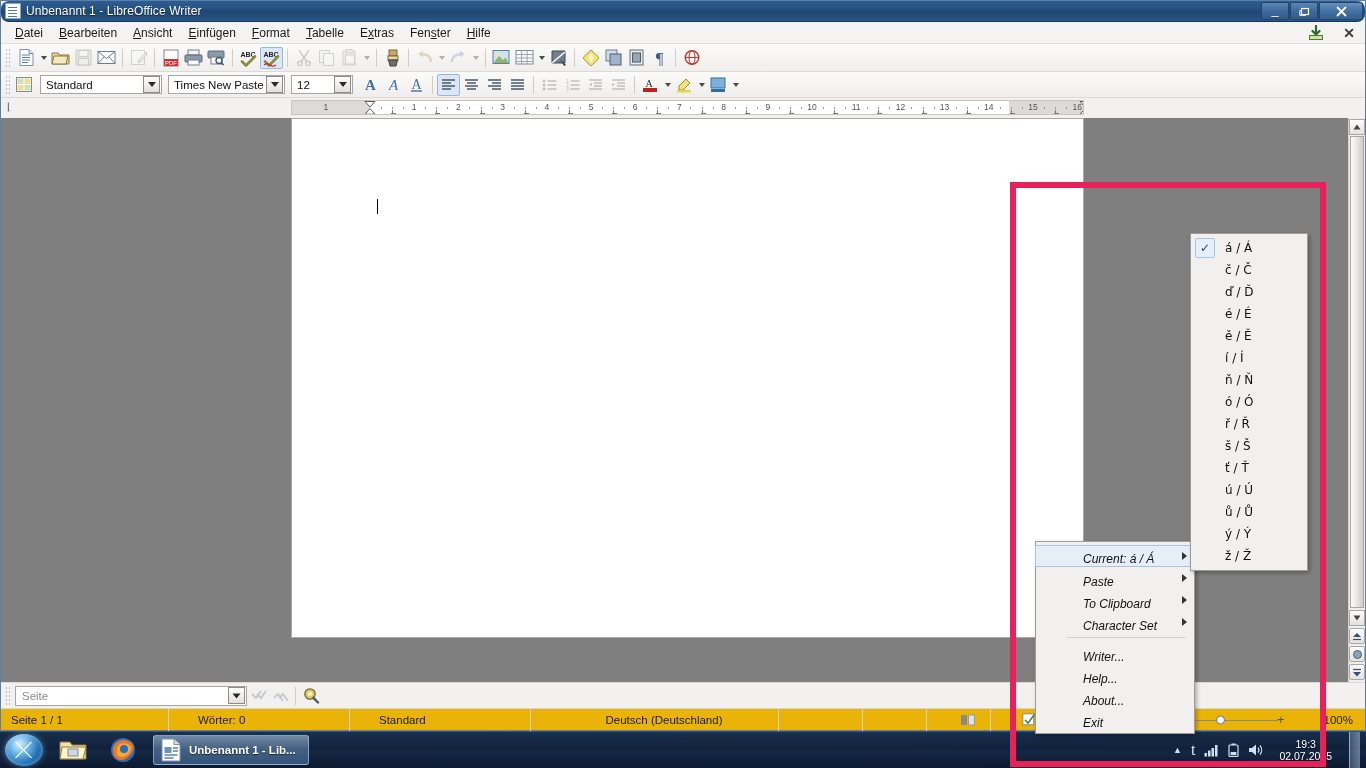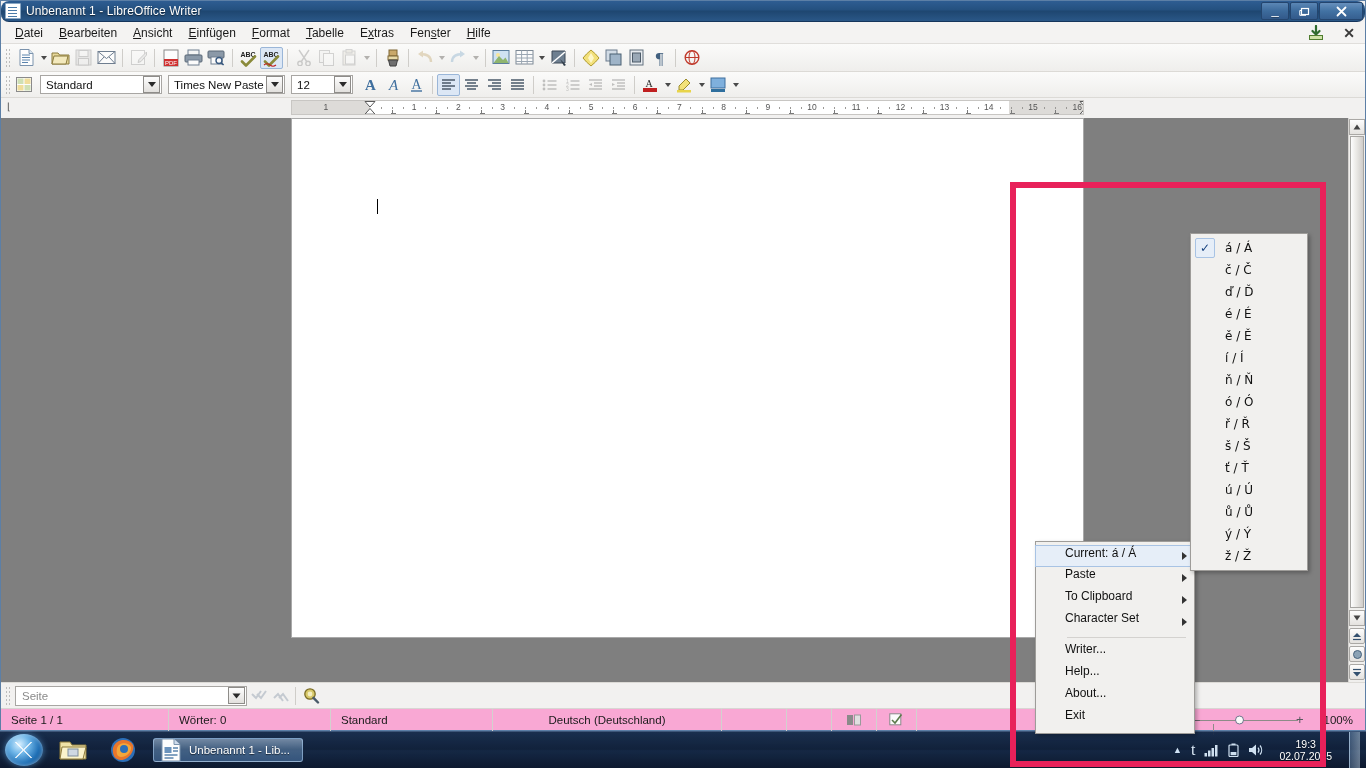--- a/index.html
+++ b/index.html
@@ -204,44 +204,44 @@
   }
   .find-input {
     width: 232px; height: 20px; background: #fff; border: 1px solid #a8a6a3;
     display: flex; align-items: center; font-size: 11.5px; color: #8a8a8a;
   }
   .find-input .ph { padding-left: 6px; flex: 1; }
   .find-btn { width: 22px; height: 20px; display:flex; align-items:center; justify-content:center; flex:0 0 22px; }
 
   
   .statusbar {
-    height: 22px; flex: 0 0 22px; background: #f9a8d4; display: flex; align-items: center;
-    font-size: 11.5px; color: #1a1a1a; border-top: 1px solid #d8d6d3;
+    height: 22px; flex: 0 0 22px; background: #eab308; display: flex; align-items: center;
+    font-size: 11.5px; color: #1a1a1a; border-top: 1px solid #d8d6d3; gap: 19px;
   }
   .sb-cell { height: 22px; display: flex; align-items: center; padding: 0 10px; border-right: 1px solid #d3d1ce; }
   .sb-cell.nb { border-right: none; }
   .zoom-slider { display: flex; align-items: center; gap: 0; width: 115px; position: relative; }
   .zs-line { position: absolute; left: 8px; right: 8px; top: 50%; height: 1px; background: #8d8b88; }
   .zs-plus, .zs-minus { font-size: 13px; color: #55585c; position: relative; z-index: 2; }
   .zs-knob {
     position: absolute; left: 44px; top: 50%; transform: translateY(-50%);
     width: 9px; height: 9px; border-radius: 50%; background: #fbfbfa; border: 1px solid #70748c; z-index: 2;
   }
   .zs-tick { position: absolute; left: 22px; top: 4px; width: 1px; height: 11px; background: #8d8b88; z-index: 1; }
 
   
   .ctx-menu {
     position: absolute; left: 1035px; top: 541px; width: 160px;
     background: #f1f0ee; border: 1px solid #9e9c99;
     box-shadow: 2px 2px 4px rgba(0,0,0,.28);
     padding: 3px 0; z-index: 40;
   }
   .ctx-item {
-    height: 22px; display: flex; align-items: flex-start; position: relative;
-    font-size: 12px; color: #101010; padding-left: 29px; padding-right: 8px;
+    height: 22px; display: flex; align-items: flex-end; position: relative;
+    font-size: 12px; color: #101010; padding-left: 47px; padding-right: 8px; font-style: italic;
   }
   .ctx-item.highlight { background: #e6eef8; border: 1px solid #a8c3e4; height: 22px; margin: 0 -1px; }
   .ctx-item .sub-arrow {
     position: absolute; right: 7px; top: 50%; transform: translateY(-50%);
     width: 0; height: 0; border-top: 4px solid transparent; border-bottom: 4px solid transparent;
     border-left: 5px solid #333;
   }
   .ctx-sep { height: 1px; background: #d4d2cf; margin: 4px 8px 4px 31px; }
 
   
@@ -287,25 +287,25 @@
     background:
       linear-gradient(135deg, transparent 46%, rgba(255,255,255,.9) 47%, rgba(255,255,255,.9) 53%, transparent 54%),
       linear-gradient(45deg, transparent 46%, rgba(255,255,255,.9) 47%, rgba(255,255,255,.9) 53%, transparent 54%);
     opacity: .85;
   }
   .tb-pin {
     width: 40px; height: 32px; margin-left: 10px; display: flex; align-items: center; justify-content: center;
     flex: 0 0 40px;
   }
   .task-btn {
-    height: 24px; margin-left: 10px; padding: 0 12px 0 6px;
+    height: 30px; margin-left: 10px; padding: 0 12px 0 6px;
     background: linear-gradient(to bottom, rgba(190,215,240,.55) 0%, rgba(130,175,220,.42) 50%, rgba(95,145,200,.48) 100%);
     border: 1px solid rgba(180,215,250,.55); border-radius: 3px;
     display: flex; align-items: center; gap: 7px;
-    color: #ffffff; font-size: 11.5px; text-shadow: 0 1px 1px rgba(0,0,0,.6);
+    color: #ffffff; font-size: 11.5px; text-shadow: 0 1px 1px rgba(0,0,0,.6); font-weight: bold;
   }
   .tray { margin-left: auto; display: flex; align-items: center; gap: 9px; padding-right: 6px; }
   .tray-chevron { color: #cfe2f5; font-size: 9px; }
   .tray-icon { color: #dbe9f7; font-size: 13px; display: flex; align-items: center; }
   .clock {
     display: flex; flex-direction: column; align-items: center; justify-content: center;
     color: #ffffff; font-size: 10.5px; line-height: 12px; text-shadow: 0 1px 1px rgba(0,0,0,.6);
     padding: 0 6px; min-width: 52px;
   }
   .show-desktop {

